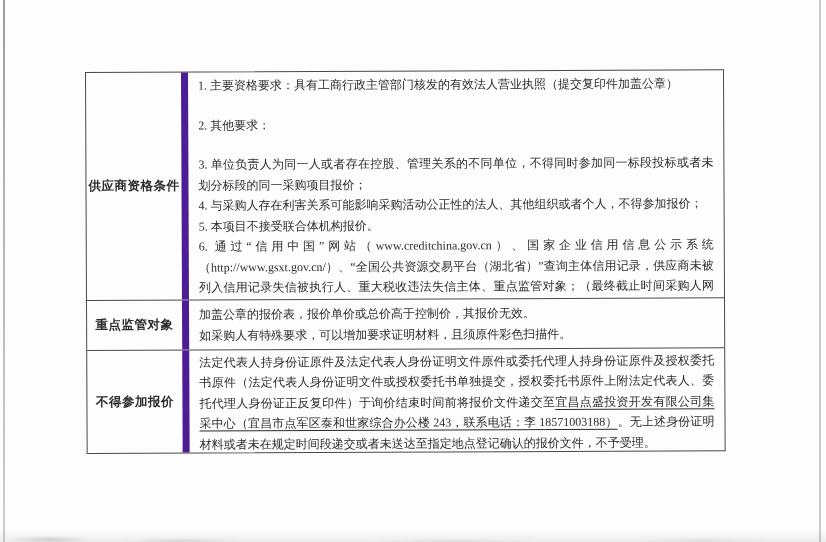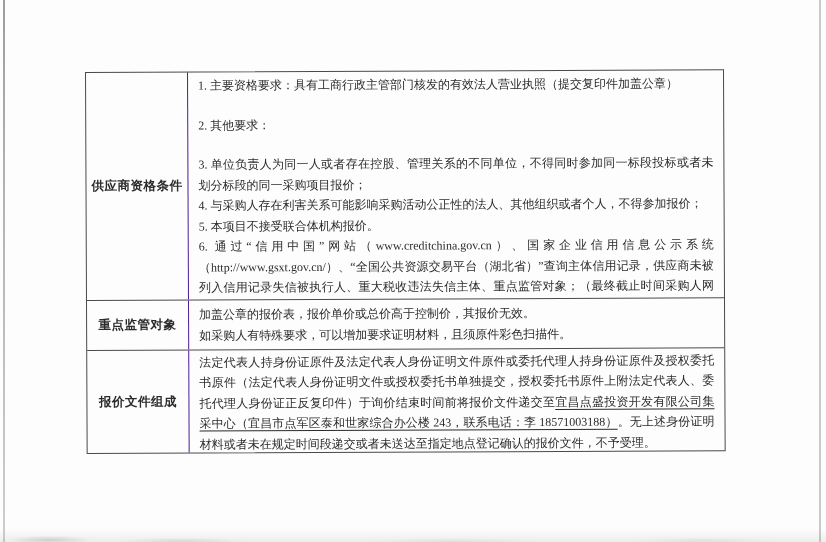--- a/index.html
+++ b/index.html
@@ -42,21 +42,21 @@
     transform-origin: left top;
     box-sizing: border-box;
     background: transparent;
   }
   .t-row { display: grid; grid-template-columns: 102px 1fr; box-sizing: border-box; }
   .t-row + .t-row { border-top: 1px solid #4a4a4a; }
   .r1 { height: 227px; }
   .r2 { height: 50px; }
   .r3 { height: 103px; }
   .t-label {
-    border-right: 1px solid #4c1d95;
+    border-right: 7px solid #4c1d95;
     display: flex; align-items: center; justify-content: center;
     font-weight: bold; font-size: 12.5px; letter-spacing: .5px;
     text-align: center; box-sizing: border-box;
   }
   .t-content {
     padding: 3px 10px 0 10px;
     font-size: 12px; line-height: 20.5px;
     text-align: justify;
     overflow: hidden; box-sizing: border-box;
   }
@@ -94,21 +94,21 @@
 
     <div class="t-row r2">
       <div class="t-label">重点监管对象</div>
       <div class="t-content">
         <p>加盖公章的报价表，报价单价或总价高于控制价，其报价无效。</p>
         <p>如采购人有特殊要求，可以增加要求证明材料，且须原件彩色扫描件。</p>
       </div>
     </div>
 
     <div class="t-row r3">
-      <div class="t-label">报价文件组成</div>
+      <div class="t-label">不得参加报价</div>
       <div class="t-content">
         <span>法定代表人持身份证原件及法定代表人身份证明文件原件或委托代理人持身份证原件及授权委托书原件（法定代表人身份证明文件或授权委托书单独提交，授权委托书原件上附法定代表人、委托代理人身份证正反复印件）于询价结束时间前将报价文件递交至</span><span class="u">宜昌点盛投资开发有限公司集采中心（宜昌市点军区泰和世家综合办公楼 243，联系电话：李 18571003188）</span><span>。无上述身份证明材料或者未在规定时间段递交或者未送达至指定地点登记确认的报价文件，不予受理。</span>
       </div>
     </div>
 
   </div>
 
   <div class="bottom-shade"></div>
 </div>
 

